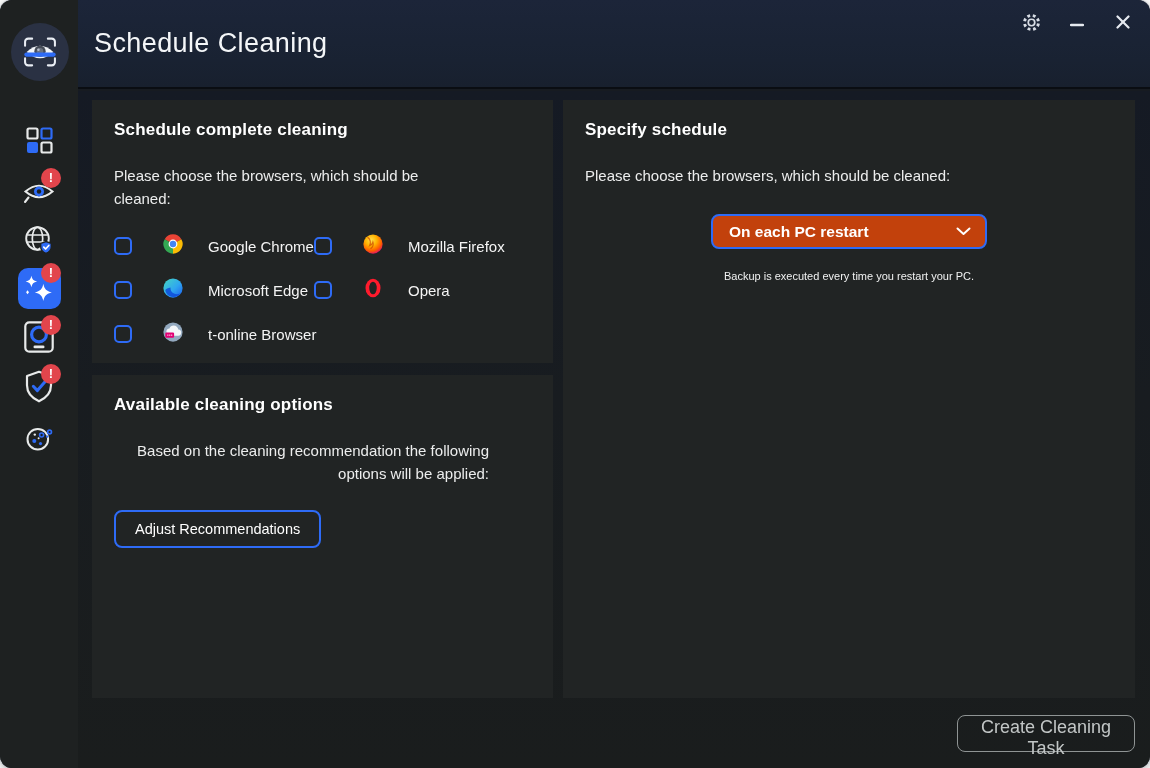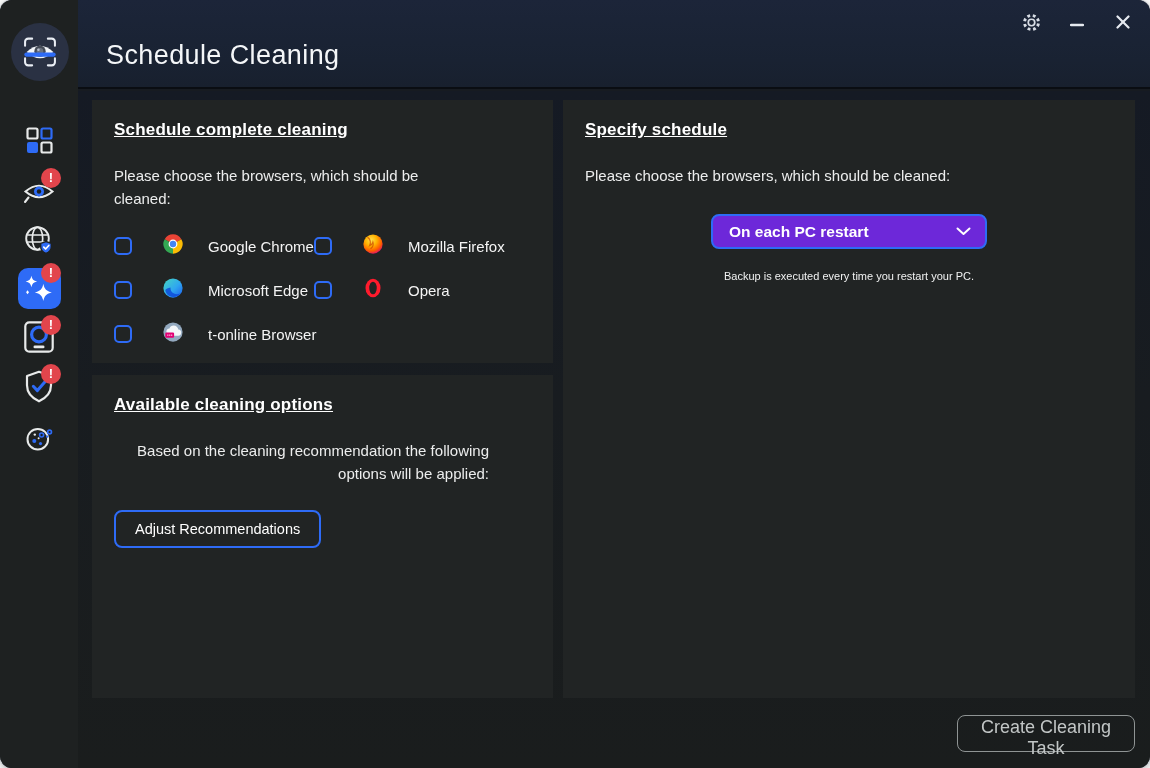--- a/index.html
+++ b/index.html
@@ -15,49 +15,49 @@
   .nav-item .badge{position:absolute;left:41px;top:-7px;width:20px;height:20px;border-radius:50%;
         background:#E2454C;color:#fff;font-size:13px;font-weight:bold;line-height:20px;
         text-align:center;z-index:2;}
   .active-tile{width:43px;height:41px;border-radius:10px;background:#2E6BF6;
         display:flex;align-items:center;justify-content:center;}
 
   
   .header{position:absolute;left:78px;right:0;top:0;height:89px;
           background:linear-gradient(180deg,#1C2539 0%,#192232 70%,#18202E 100%);
           border-bottom:2px solid #0A0D12;z-index:2;}
-  .header h1{margin:12px;padding:28px 0 0 16px;font-size:27px;font-weight:500;color:#F4F6F8;letter-spacing:.4px;}
+  .header h1{margin:0;padding:28px 0 0 16px;font-size:27px;font-weight:500;color:#F4F6F8;letter-spacing:.4px;}
   .win-controls{position:absolute;top:10px;right:14px;display:flex;align-items:center;gap:20px;}
   .win-btn{width:26px;height:24px;display:flex;align-items:center;justify-content:center;cursor:pointer;}
 
   
   .content{position:absolute;left:78px;top:91px;right:0;bottom:0;
            background:linear-gradient(180deg,#151A24 0%,#181C20 45%,#1A1D1D 100%);}
   .panel{position:absolute;background:#212424;color:#fff;padding:20px 22px;}
-  .panel h2{margin:0;font-size:17px;font-weight:700;letter-spacing:.2px;text-decoration:underline;}
+  .panel h2{margin:0;font-size:17px;font-weight:700;letter-spacing:.2px;}
   .panel .desc{margin-top:24px;font-size:15px;line-height:1.55;color:#ECEDED;}
   #panel-complete{left:14px;top:9px;width:461px;height:263px;}
   #panel-options{left:14px;top:284px;width:461px;height:323px;}
   #panel-schedule{left:485px;top:9px;width:572px;height:598px;}
 
   
   .browser-grid{margin-top:22px;display:grid;grid-template-columns:200px auto;row-gap:22px;}
   .browser-row{display:flex;align-items:flex-end;gap:24px;}
   .checkbox{width:18px;height:18px;border:2px solid #2E6BF6;border-radius:5px;margin-right:6px;
             flex:0 0 auto;cursor:pointer;background:transparent;}
   .bicon{width:22px;height:22px;flex:0 0 auto;display:flex;}
   .blabel{font-size:15px;color:#F4F4F4;white-space:nowrap;}
 
   .outline-btn{margin-top:24px;display:inline-block;background:transparent;border:2px solid #2E6BF6;
         border-radius:8px;color:#FFFFFF;font-size:14.5px;font-family:inherit;
         padding:9px 19px;cursor:pointer;}
 
   
   .dropdown{margin:27px auto 0 auto;width:276px;height:35px;border:2px solid #2E6BF6;border-radius:8px;
-        background:#6d28d9;display:flex;align-items:center;justify-content:space-between;
+        background:#c2410c;display:flex;align-items:center;justify-content:space-between;
         padding:0 14px 0 16px;cursor:pointer;}
   .dropdown .val{font-size:15.5px;font-weight:700;color:#fff;}
   .note{margin-top:21px;text-align:center;font-size:11px;color:#F0F1F1;}
 
   
   .footer-btn{position:absolute;right:15px;bottom:16px;width:178px;height:37px;background:transparent;
         border:1.5px solid #8F9494;border-radius:8px;color:#C2C6C6;font-size:18px;
         font-family:inherit;cursor:pointer;}
 </style>
 </head>

